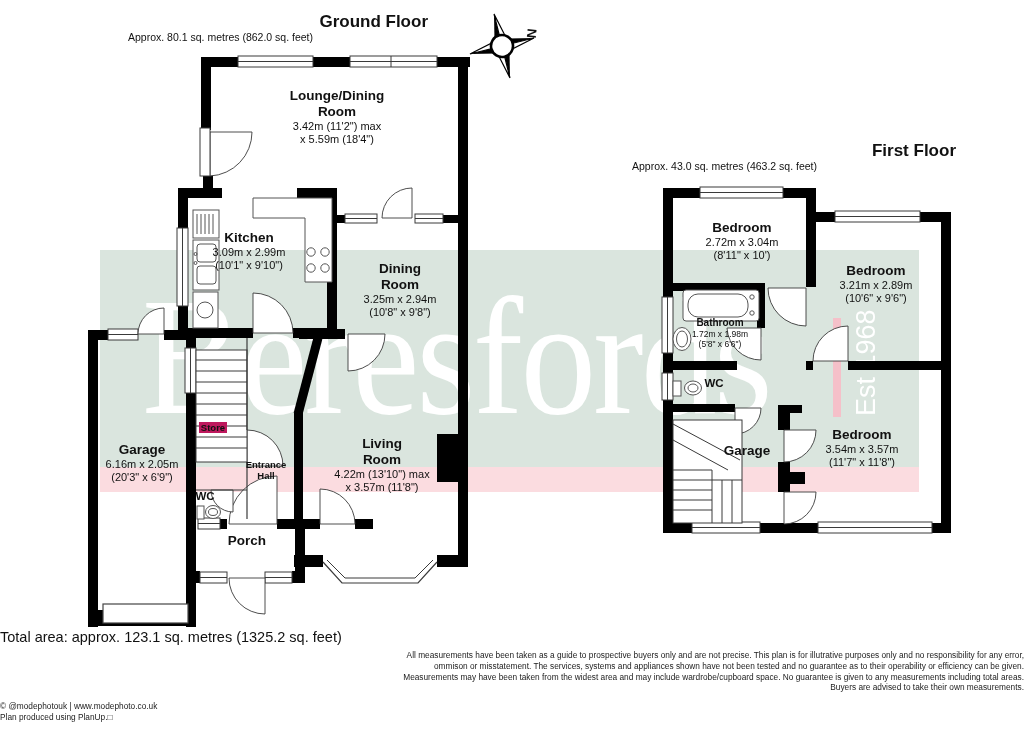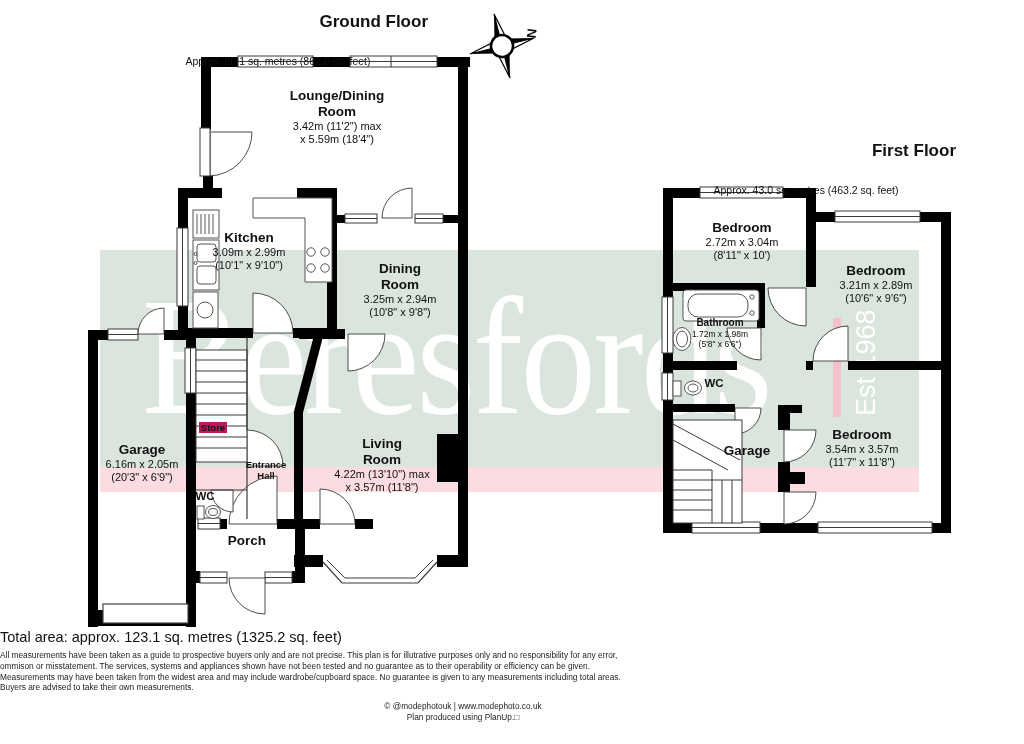--- a/index.html
+++ b/index.html
@@ -18,24 +18,24 @@
   
   .lbl{position:absolute;text-align:center;line-height:1.18;color:#111;}
   .lbl .nm div{font-weight:bold;font-size:13.5px;}
   .lbl .dm div{font-size:11px;}
   .lbl.sm .nm div{font-size:10px;}
   .lbl.sm .dm div{font-size:8.5px;}
   .lbl.xs .nm div{font-size:9.5px;}
   .lbl.wcsz .nm div{font-size:11.5px;}
   .lbl.storebg .nm div{background:#be185d;display:inline-block;padding:0 2px;}
   .floor-title{position:absolute;text-align:right;font-weight:bold;font-size:17px;}
-  .floor-sub{position:absolute;text-align:center;font-size:10.5px;margin-top:24px;}
+  .floor-sub{position:absolute;font-size:10.5px;}
   .total{position:absolute;left:0;width:1024px;text-align:left;font-size:14.5px;}
-  .disc{position:absolute;left:0;width:1024px;text-align:left;font-size:8.3px;line-height:10.8px;color:#222;}
-  .credit{position:absolute;left:0;width:926px;text-align:center;font-size:8.3px;line-height:10.5px;color:#222;}
+  .disc{position:absolute;left:0;width:1024px;text-align:right;font-size:8.3px;line-height:10.8px;color:#222;}
+  .credit{position:absolute;left:0;width:926px;font-size:8.3px;line-height:10.5px;color:#222;}
   .prop{position:absolute;left:0;width:1024px;text-align:center;font-weight:bold;font-size:17px;}
   .north{position:absolute;left:527px;top:26px;font-weight:bold;font-size:13px;transform:rotate(96deg);}
 </style>
 </head>
 <body>
 
 <div class="stage">
 
   <div class="abs band-green"></div>
   <div class="abs band-pink"></div>
@@ -279,21 +279,21 @@
       </g>
       <circle r="11" fill="#fff" stroke="#000" stroke-width="2.6"></circle>
     </g>
   </svg>
 
   <div class="north">N</div>
 
   <div class="floor-title" style="left:128px;top:12px;width:300px">Ground Floor</div>
   <div class="floor-sub" style="left:128px;top:31px;width:300px">Approx. 80.1 sq. metres (862.0 sq. feet)</div>
   <div class="floor-title" style="left:656px;top:141px;width:300px">First Floor</div>
-  <div class="floor-sub" style="left:656px;top:160px;width:300px">Approx. 43.0 sq. metres (463.2 sq. feet)</div>
+  <div class="floor-sub" style="left:632px;top:160px;width:300px">Approx. 43.0 sq. metres (463.2 sq. feet)</div>
 
   <div class="lbl" style="left:252px;top:88px;width:170px">
     <div class="nm">
         <div>Lounge/Dining</div>
         <div>Room</div>
       </div>
     <div class="dm">
         <div>3.42m (11'2") max</div>
         <div>x 5.59m (18'4")</div>
       </div>

